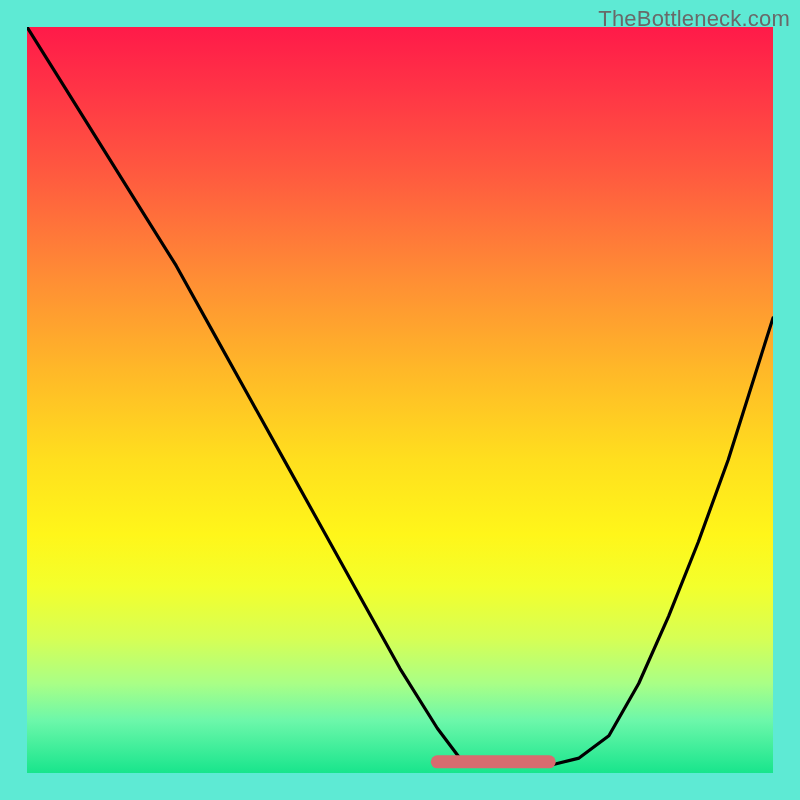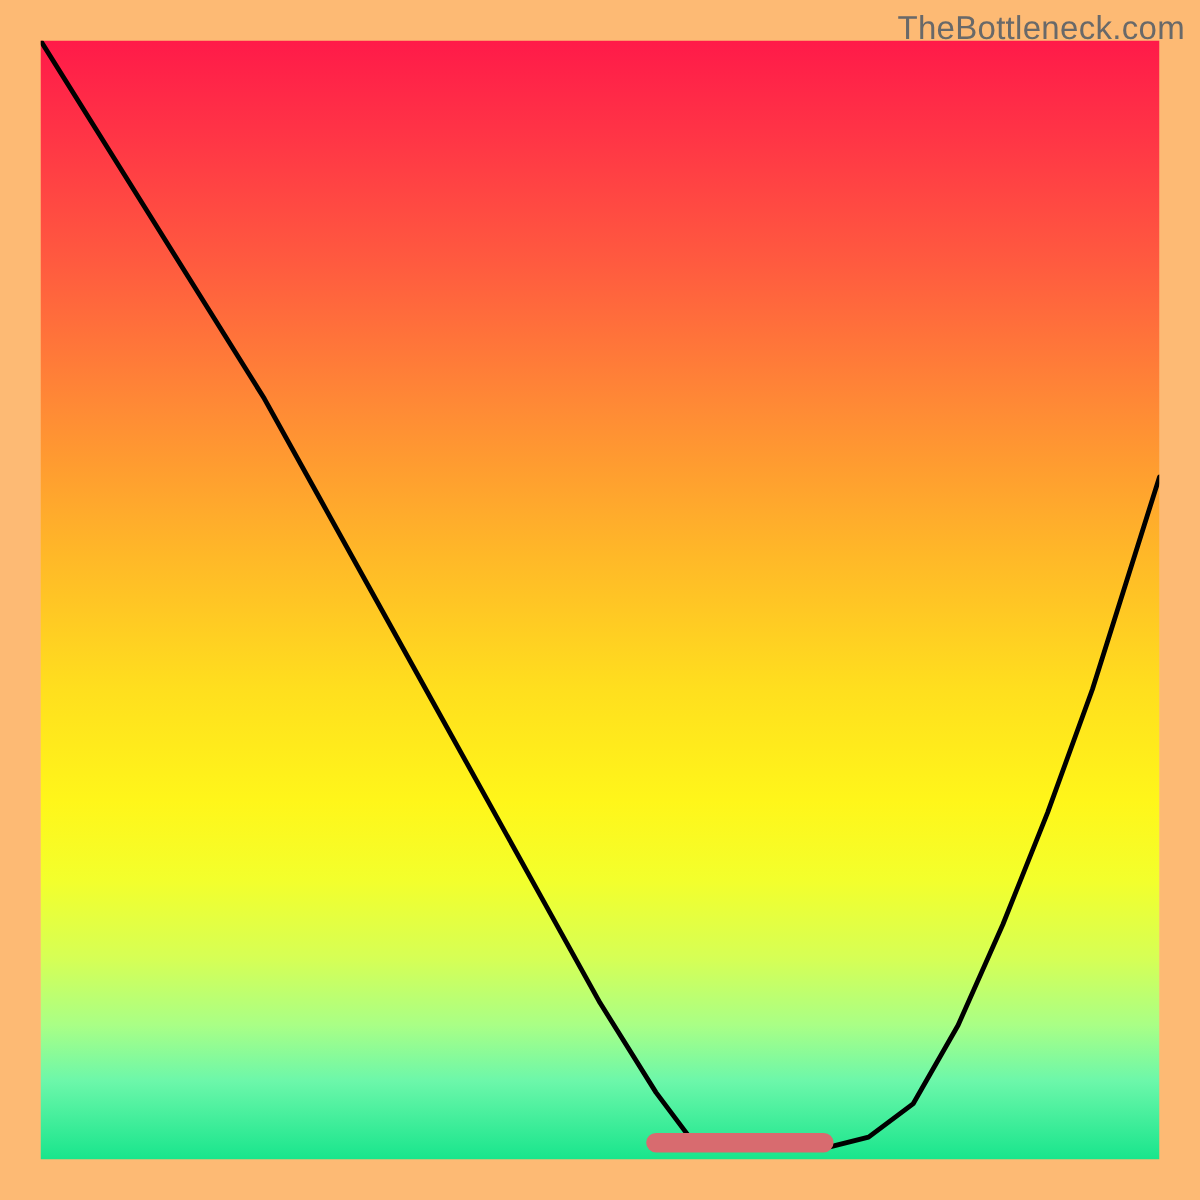--- a/index.html
+++ b/index.html
@@ -1,21 +1,21 @@
 <!DOCTYPE html>
 <html><head>
 <meta charset="utf-8">
 <style>
   * { margin: 0; padding: 0; box-sizing: border-box; }
   html, body { width: 800px; height: 800px; overflow: hidden; background: #000; }
   .frame {
     position: relative;
     width: 800px;
     height: 800px;
-    background: #fdba74;
+    background: #5eead4;
   }
   .watermark {
     position: absolute;
     top: 6px;
     right: 10px;
     font-family: Arial, Helvetica, sans-serif;
     font-size: 22px;
     color: #696969;
     font-weight: 400;
     letter-spacing: 0.2px;

